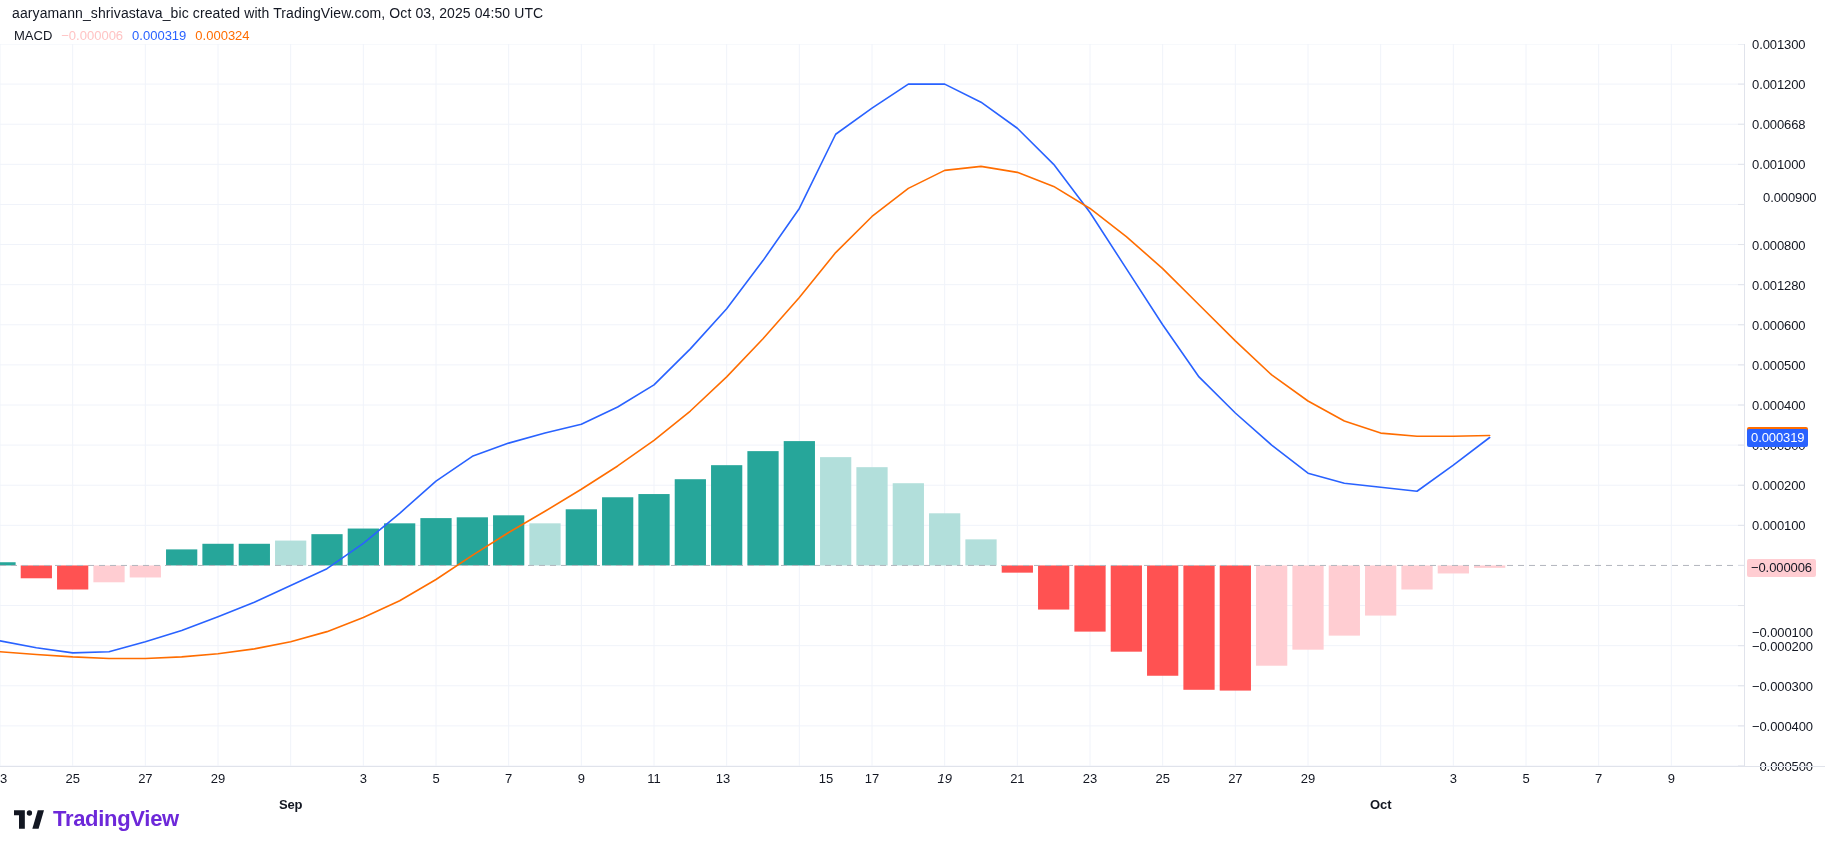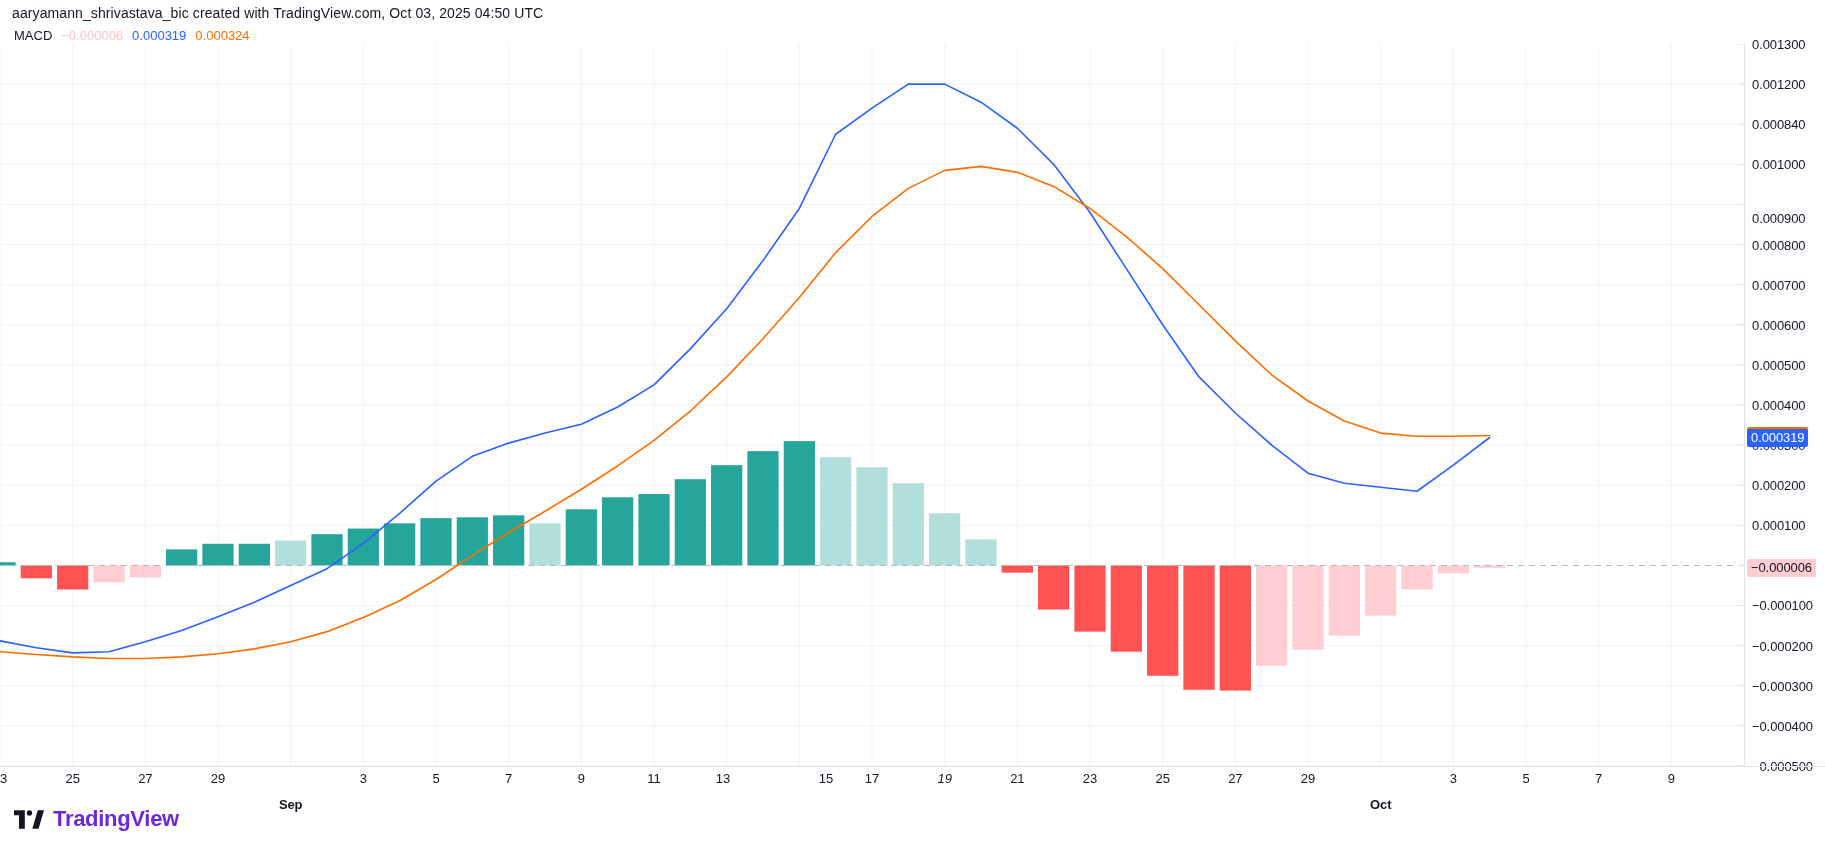--- a/index.html
+++ b/index.html
@@ -246,33 +246,33 @@
         <line x1="1738" y1="601.67" x2="1744" y2="601.67" stroke="#e0e3eb" stroke-width="1"></line>
         <line x1="1738" y1="641.78" x2="1744" y2="641.78" stroke="#e0e3eb" stroke-width="1"></line>
         <line x1="1738" y1="681.89" x2="1744" y2="681.89" stroke="#e0e3eb" stroke-width="1"></line>
         <line x1="1738" y1="722.00" x2="1744" y2="722.00" stroke="#e0e3eb" stroke-width="1"></line>
       </svg>
   </div>
 
   <div id="price-axis">
       <div class="price-tick" style="top: 0px;">0.001300</div>
       <div class="price-tick" style="top: 40.1px;">0.001200</div>
-      <div class="price-tick" style="top: 80.2px;">0.000840</div>
+      <div class="price-tick" style="top: 80.2px;">0.000668</div>
       <div class="price-tick" style="top: 120.3px;">0.001000</div>
-      <div class="price-tick" style="top: 174px;">0.000900</div>
+      <div class="price-tick" style="top: 153px; margin-left: 11px;">0.000900</div>
       <div class="price-tick" style="top: 200.6px;">0.000800</div>
-      <div class="price-tick" style="top: 240.7px;">0.000700</div>
+      <div class="price-tick" style="top: 240.7px;">0.001280</div>
       <div class="price-tick" style="top: 280.8px;">0.000600</div>
       <div class="price-tick" style="top: 320.9px;">0.000500</div>
       <div class="price-tick" style="top: 361px;">0.000400</div>
       <div class="price-tick" style="top: 401.1px;">0.000300</div>
       <div class="price-tick" style="top: 441.2px;">0.000200</div>
       <div class="price-tick" style="top: 481.3px;">0.000100</div>
       <div class="price-tick" style="top: 521.4px;">0.000000</div>
-      <div class="price-tick" style="top: 561px;">−0.000100</div>
+      <div class="price-tick" style="top: 588px;">−0.000100</div>
       <div class="price-tick" style="top: 601.7px;">−0.000200</div>
       <div class="price-tick" style="top: 641.8px;">−0.000300</div>
       <div class="price-tick" style="top: 681.9px;">−0.000400</div>
       <div class="price-tick" style="top: 722px;">−0.000500</div>
       <div class="price-badge sig" style="top: 391.5px;">0.000324</div>
       <div class="price-badge macd" style="top: 393.5px;">0.000319</div>
       <div class="price-badge hist" style="top: 523.9px;">−0.000006</div>
     </div>
 
   <div id="time-axis">

